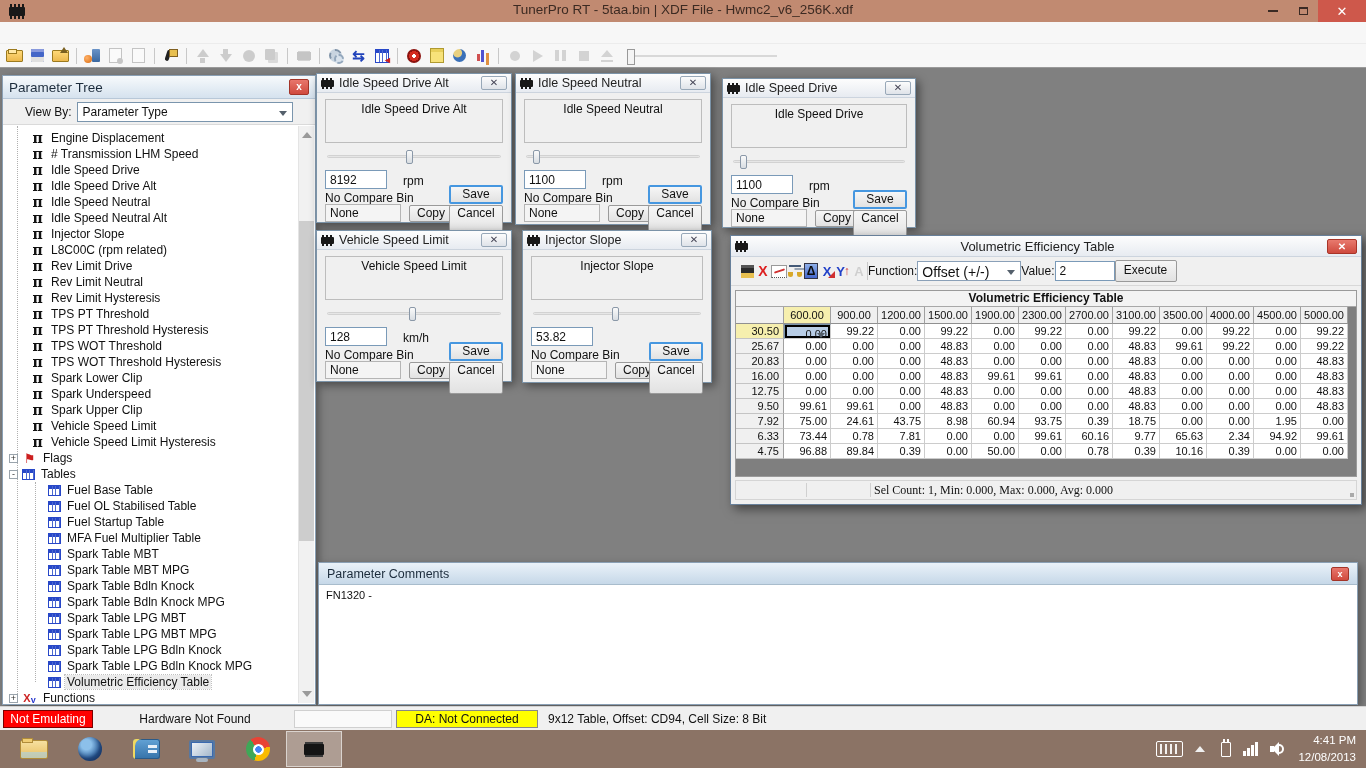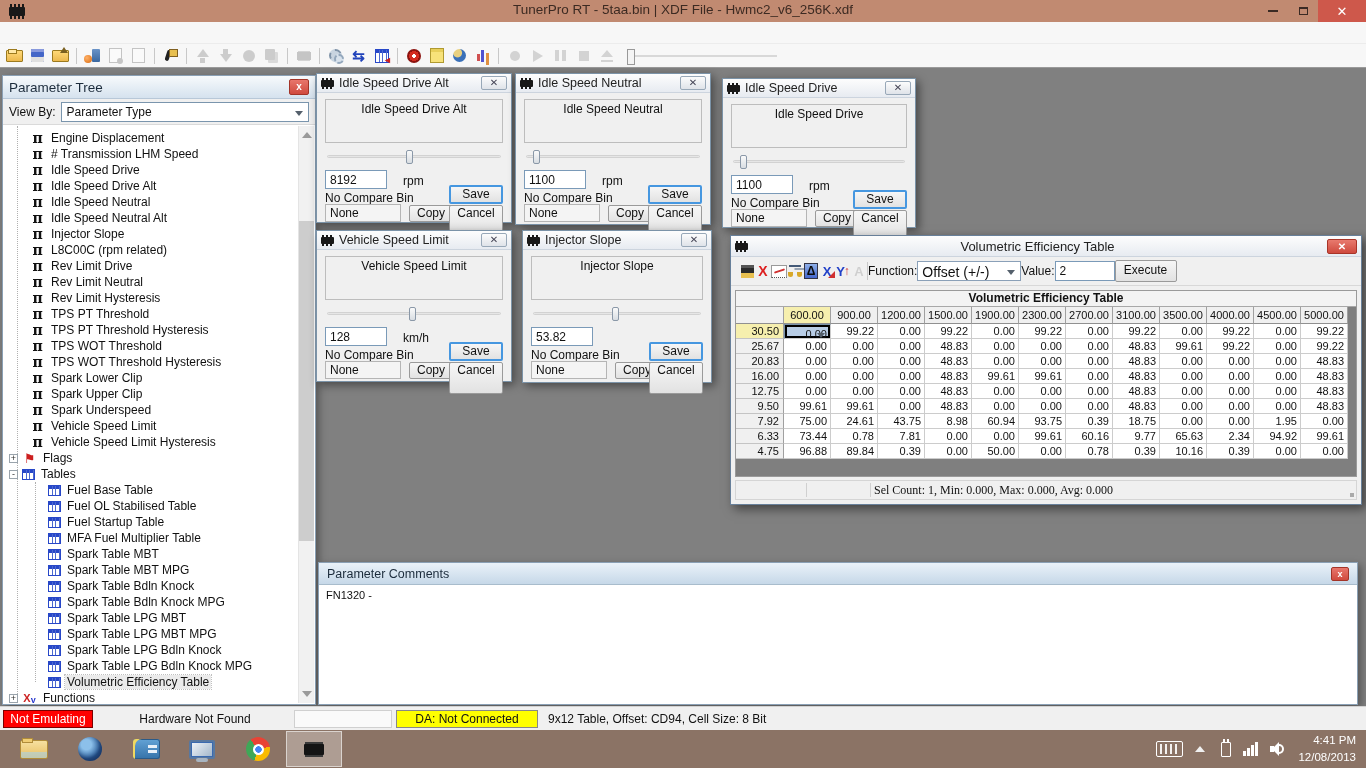--- a/index.html
+++ b/index.html
@@ -68,21 +68,21 @@
   .emu-slider::after { content:""; position:absolute; left:0; top:0; width:6px; height:14px; background:#f4f4f4; border:1px solid #999; }
 
   
   .main { position:absolute; left:0; top:68px; width:1366px; height:638px; background:#808080; }
   .mdi { position:absolute; left:316px; top:0; right:0; bottom:0; }
 
   
   .tree { position:absolute; left:2px; top:7px; width:314px; height:630px; background:#fff; border:1px solid #8aa0b5; box-shadow:3px 3px 8px rgba(0,0,0,.35); }
   .panel-title { height:23px; background:linear-gradient(#f7fafc,#d5e2ee); border-bottom:1px solid #b8c8d8; display:flex; align-items:center; padding:0 6px; font-size:13.5px; color:#1c2c3c; }
   .x-btn { margin-left:auto; width:20px; height:16px; background:linear-gradient(#e8766c,#d04a3e); border:1px solid #a33428; border-radius:2px; color:#fff; font-size:10px; font-weight:bold; text-align:center; line-height:14px; }
-  .viewby { height:26px; background:#f0f0f0; display:flex; align-items:center; gap:6px; padding:0 6px; border-bottom:1px solid #dadada; }
+  .viewby { height:26px; background:#f0f0f0; display:flex; align-items:center; gap:6px; padding:0 22px; border-bottom:1px solid #dadada; }
   .sel { position:relative; background:#fff; border:1px solid #7a95ad; height:20px; font-size:12px; padding:2px 18px 0 4px; }
   .sel::after { content:""; position:absolute; right:5px; top:8px; border-left:4px solid transparent; border-right:4px solid transparent; border-top:5px solid #55606c; }
   .vb-select { flex:1; }
   .tree-body { position:absolute; left:1px; right:1px; top:50px; bottom:1px; background:#fff; overflow:hidden; }
   .tree-items { position:absolute; left:0; top:4px; right:17px; }
   .titem { height:16px; display:flex; align-items:center; gap:4px; padding-left:26px; white-space:nowrap; position:relative; }
   .titem.selected .t-label { background:#ebebeb; outline:1px dotted #c0c0c0; }
   .t-exp { width:9px; height:9px; border:1px solid #9aa4ac; background:#fff; font-size:9px; line-height:7px; text-align:center; color:#333; flex:0 0 auto; }
   .t-exp:empty { display:none; }
   .t-ico { flex:0 0 auto; display:inline-flex; align-items:center; justify-content:center; width:15px; height:13px; }
@@ -368,26 +368,26 @@
               <span class="t-label">TPS WOT Threshold Hysteresis</span>
             </div>
             <div class="titem" data-type="pi">
 
               <span class="t-ico"></span>
               <span class="t-label">Spark Lower Clip</span>
             </div>
             <div class="titem" data-type="pi">
 
               <span class="t-ico"></span>
+              <span class="t-label">Spark Underspeed</span>
+            </div>
+            <div class="titem" data-type="pi">
+
+              <span class="t-ico"></span>
               <span class="t-label">Spark Upper Clip</span>
-            </div>
-            <div class="titem" data-type="pi">
-
-              <span class="t-ico"></span>
-              <span class="t-label">Spark Underspeed</span>
             </div>
             <div class="titem" data-type="pi">
 
               <span class="t-ico"></span>
               <span class="t-label">Vehicle Speed Limit</span>
             </div>
             <div class="titem" data-type="pi">
 
               <span class="t-ico"></span>
               <span class="t-label">Vehicle Speed Limit Hysteresis</span>

